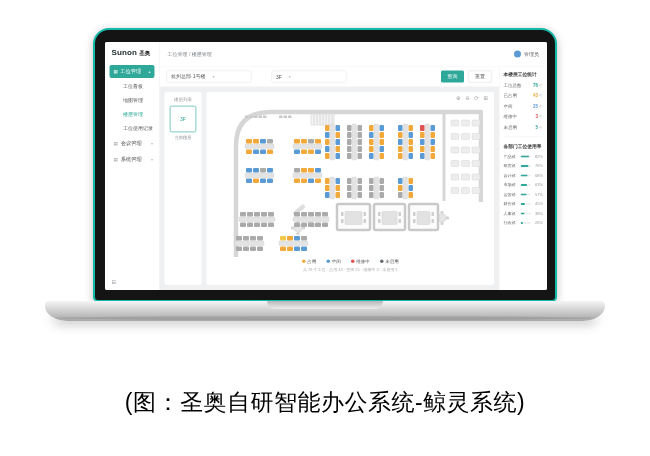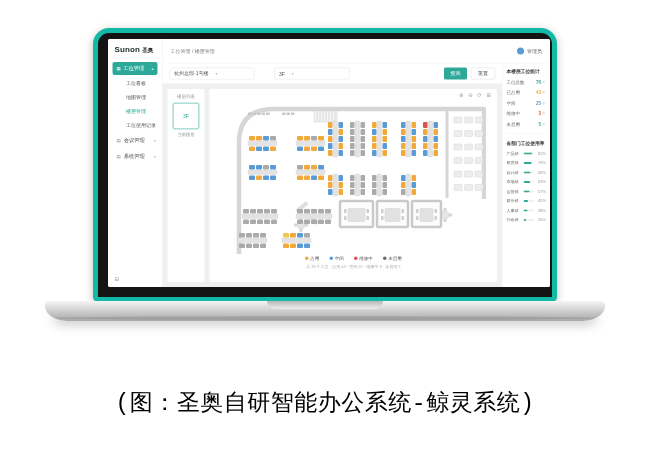--- a/index.html
+++ b/index.html
@@ -1,22 +1,22 @@
 <!DOCTYPE html>
 <html style="--accent: #2ea899;"><head>
 <meta charset="utf-8">
 <style>
   html,body{margin:0;padding:0;background:#fff;}
   .page{position:relative;width:650px;height:456px;background:#ffffff;overflow:hidden;
         font-family:"Liberation Sans","DejaVu Sans",sans-serif;}
 
   
   .laptop-lid{position:absolute;left:93px;top:28px;width:464px;height:274px;box-sizing:border-box;
-    background:#141414;border:5px solid #14b8a6;border-radius:16px 16px 5px 5px;
-    padding:6px 10px 16px;box-shadow:0 2px 8px rgba(0,0,0,.25);}
+    background:#141414;border:2px solid #14b8a6;border-radius:16px 16px 5px 5px;
+    padding:12px 10px 16px;box-shadow:0 2px 8px rgba(0,0,0,.25);}
   .screen{width:442px;height:248px;background:#eef0f1;overflow:hidden;border-radius:2px;}
   .laptop-base{position:absolute;left:45px;top:301px;width:560px;height:20px;
     background:linear-gradient(#f5f5f5,#d2d2d2 45%,#a8a8a8);
     border-radius:4px 4px 22px 22px / 4px 4px 15px 15px;
     box-shadow:0 9px 12px -7px rgba(0,0,0,.35);}
   .laptop-base::after{content:"";position:absolute;bottom:1px;left:10px;right:10px;height:4px;
     background:rgba(0,0,0,.10);border-radius:50%;}
   .notch{position:absolute;left:50%;transform:translateX(-50%);top:0;width:116px;height:8px;
     background:linear-gradient(#b9b9b9,#ededed);border-radius:0 0 10px 10px;}
 
@@ -90,21 +90,21 @@
   .stat-row i{font-style:normal;font-size:8px;color:#b5b5b5;margin-left:2px;}
   .divider{height:1px;background:#f2f2f2;margin:12px 0;}
   .usage-row{display:flex;align-items:center;margin:8px 0;gap:4px;}
   .usage-row .ul{font-size:8px;color:#666;width:30px;white-space:nowrap;overflow:hidden;}
   .ubar{flex:1;height:4px;background:#f0f0f0;border-radius:2px;overflow:hidden;}
   .ufill{height:100%;background:var(--accent);border-radius:2px;}
   .usage-row .up{font-size:8px;color:#999;width:20px;text-align:right;}
 
   
   .caption{position:absolute;left:0;right:0;top:387px;text-align:center;
-    font-family:Liberation Mono, monospace;font-size:23px;color:#000;letter-spacing:.5px;}
+    font-family:Liberation Sans, sans-serif;font-size:23px;color:#000;letter-spacing:.5px;}
 </style>
 </head>
 <body>
 
 <div class="page">
 
   <div class="laptop-lid">
     <div class="screen">
       <div class="app">
 

